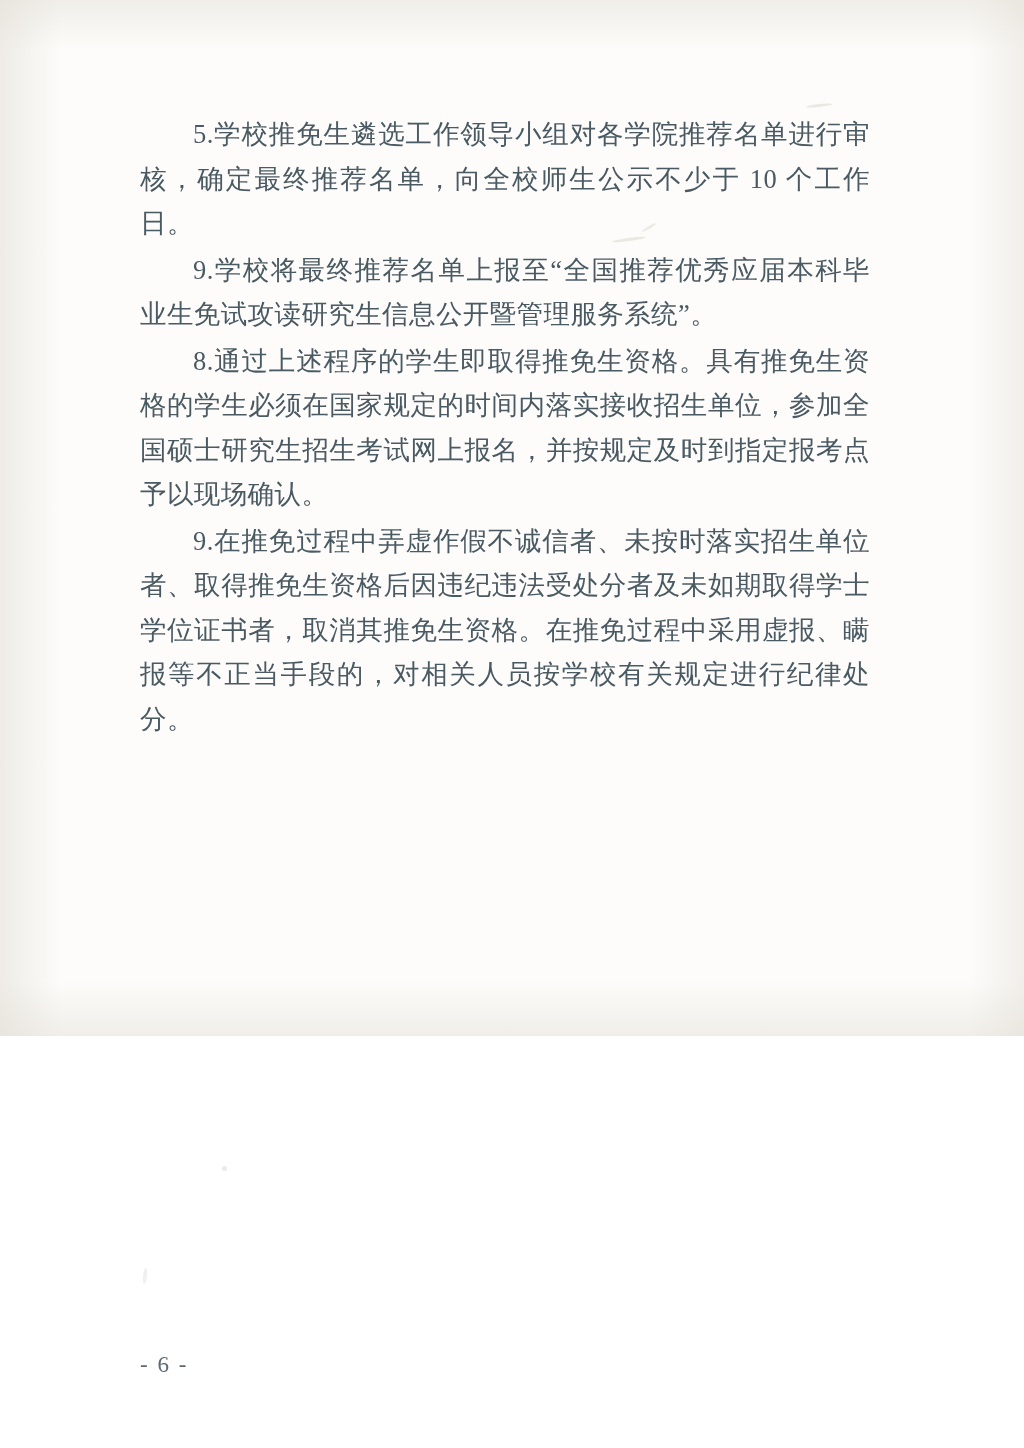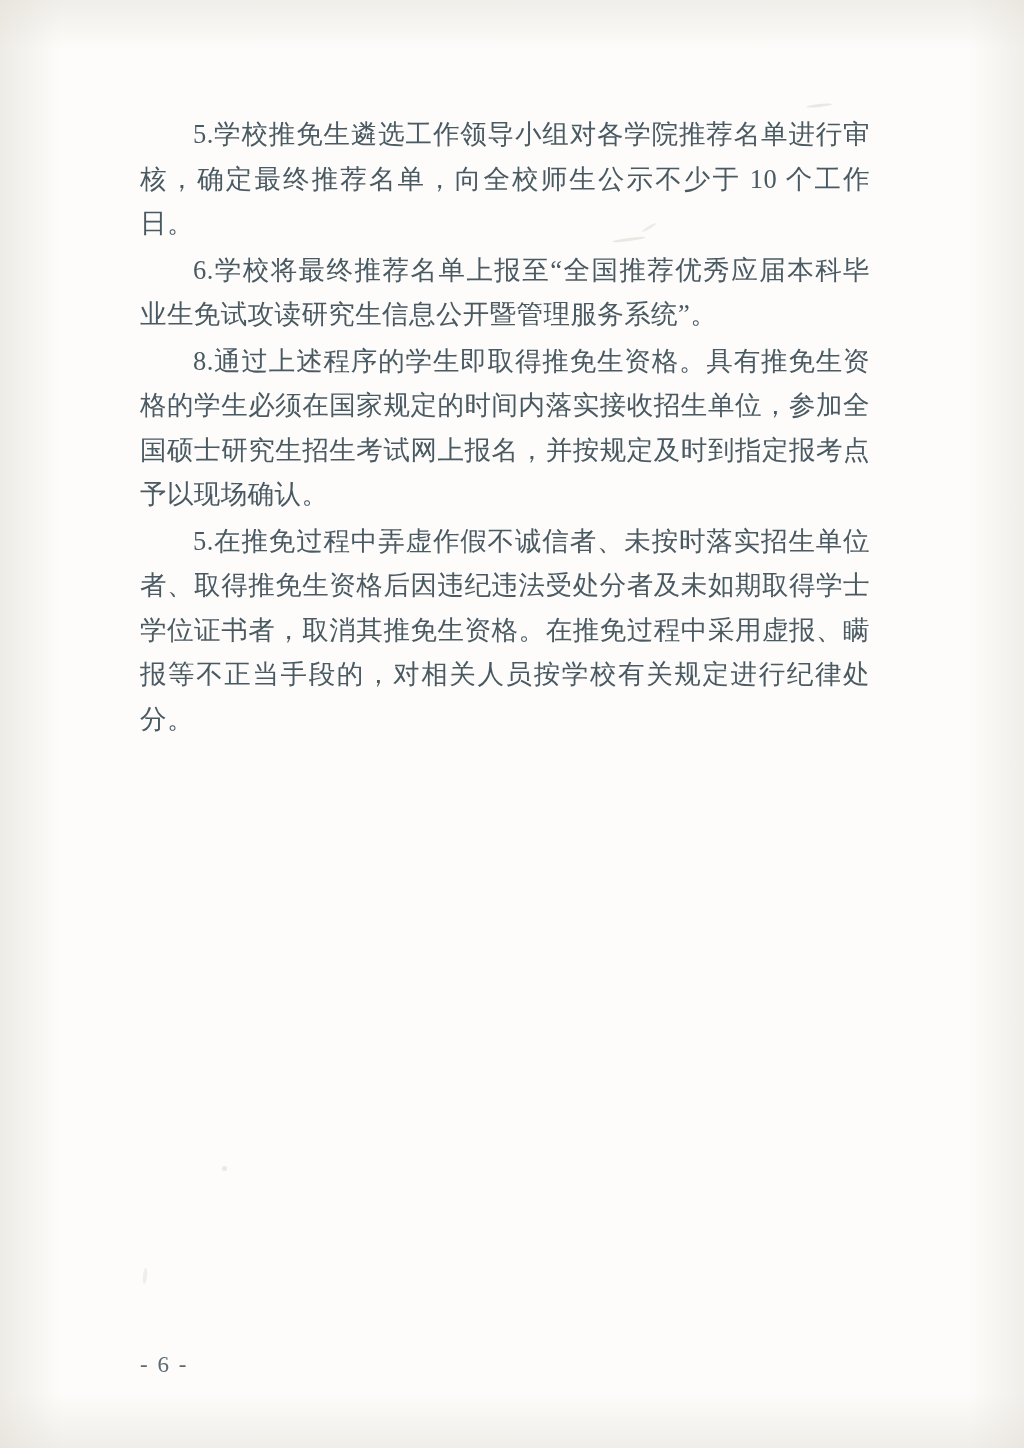--- a/index.html
+++ b/index.html
@@ -9,21 +9,21 @@
   body {
     width: 1024px;
     height: 1448px;
     background: #ffffff;
     font-family: "Liberation Serif", "DejaVu Serif", serif;
     overflow: hidden;
   }
   .page {
     position: relative;
     width: 1024px;
-    height: 1448px;
+    height: 1036px;
     background: #fdfcfa;
     box-sizing: border-box;
   }
   
   .scan-tint {
     position: absolute;
     inset: 0;
     background:
       linear-gradient(to right, rgba(226,222,214,0.55) 0px, rgba(255,255,255,0) 60px),
       linear-gradient(to left, rgba(226,222,214,0.45) 0px, rgba(255,255,255,0) 55px),
@@ -82,19 +82,19 @@
 
   <div class="speckle mark1"></div>
   <div class="speckle mark2"></div>
   <div class="speckle mark3"></div>
   <div class="speckle mark4"></div>
   <div class="speckle mark5"></div>
   <div class="speckle mark6"></div>
 
   <div class="content">
     <p class="para">5.学校推免生遴选工作领导小组对各学院推荐名单进行审核，确定最终推荐名单，向全校师生公示不少于 10 个工作日。</p>
-    <p class="para">6.学校将最终推荐名单上报至“全国推荐优秀应届本科毕业生免试攻读研究生信息公开暨管理服务系统”。</p>
+    <p class="para">9.学校将最终推荐名单上报至“全国推荐优秀应届本科毕业生免试攻读研究生信息公开暨管理服务系统”。</p>
     <p class="para">8.通过上述程序的学生即取得推免生资格。具有推免生资格的学生必须在国家规定的时间内落实接收招生单位，参加全国硕士研究生招生考试网上报名，并按规定及时到指定报考点予以现场确认。</p>
-    <p class="para">5.在推免过程中弄虚作假不诚信者、未按时落实招生单位者、取得推免生资格后因违纪违法受处分者及未如期取得学士学位证书者，取消其推免生资格。在推免过程中采用虚报、瞒报等不正当手段的，对相关人员按学校有关规定进行纪律处分。</p>
+    <p class="para">9.在推免过程中弄虚作假不诚信者、未按时落实招生单位者、取得推免生资格后因违纪违法受处分者及未如期取得学士学位证书者，取消其推免生资格。在推免过程中采用虚报、瞒报等不正当手段的，对相关人员按学校有关规定进行纪律处分。</p>
   </div>
 
   <div class="footer">- 6 -</div>
 </div>
 
 </body></html>

